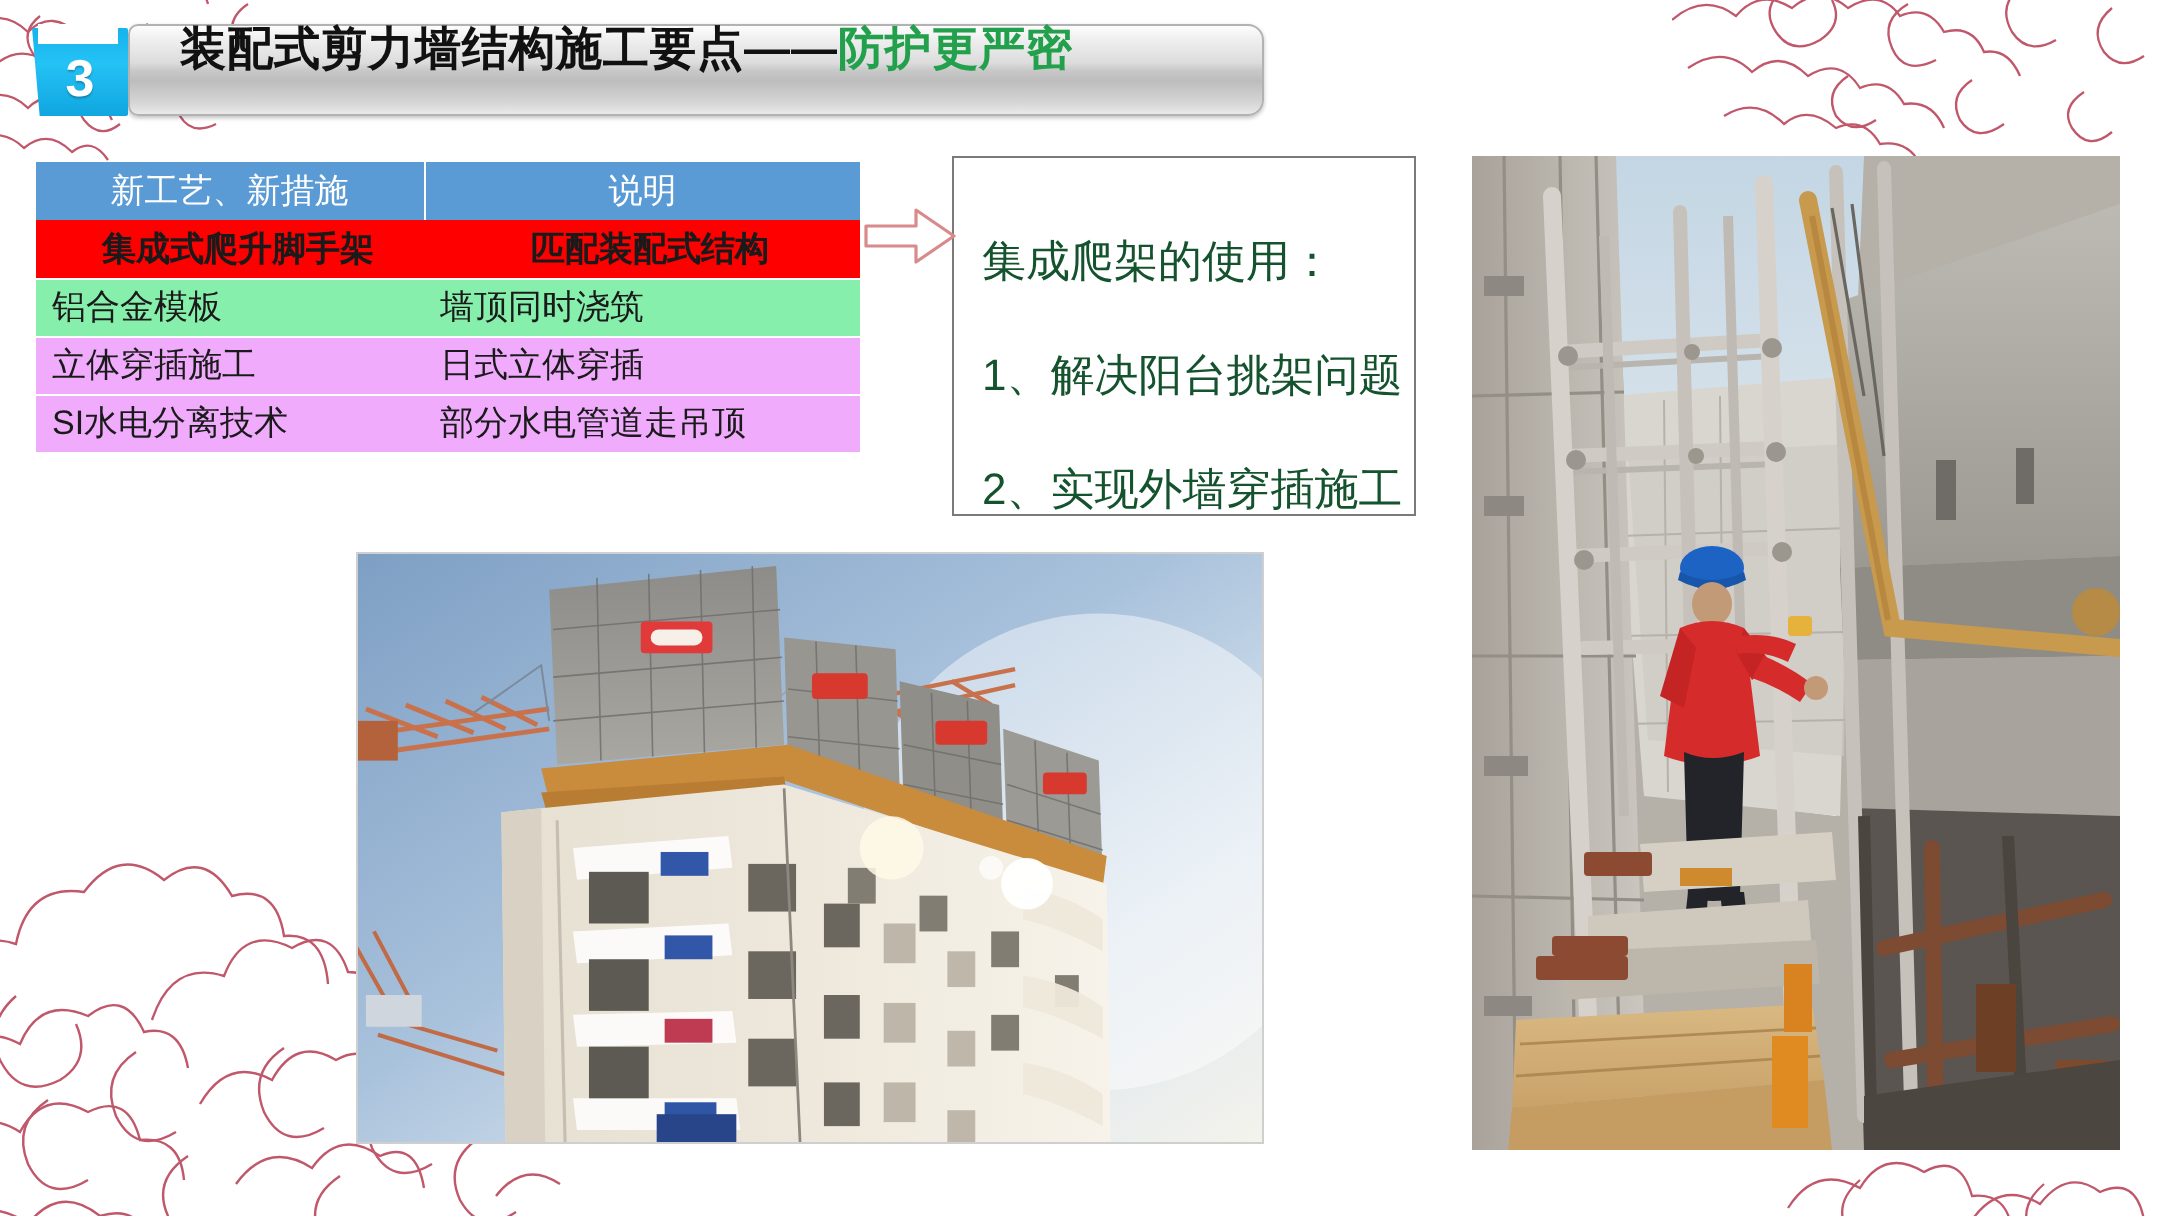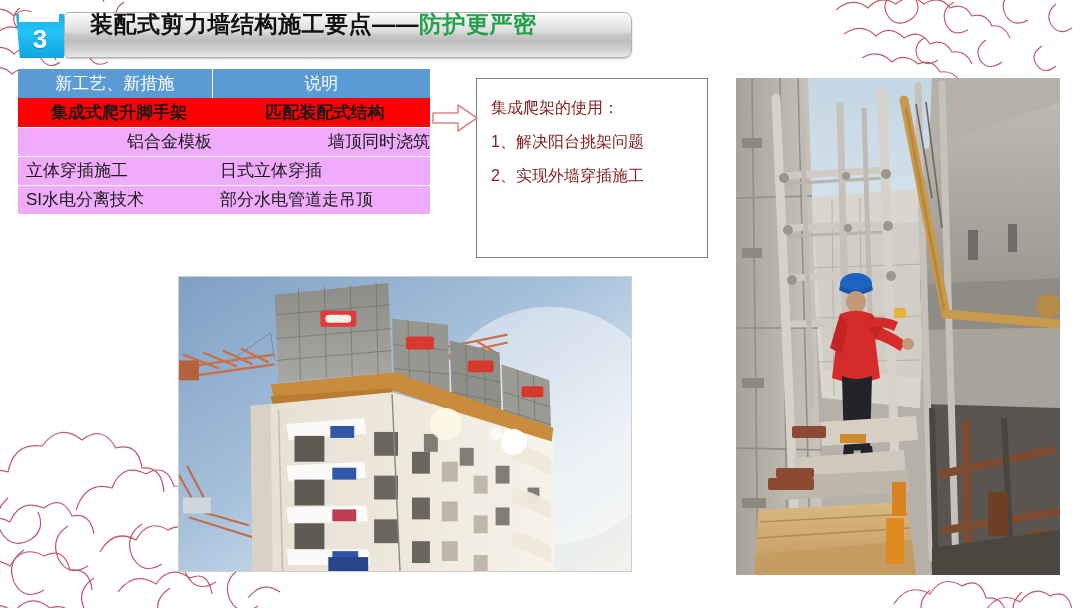--- a/index.html
+++ b/index.html
@@ -103,21 +103,21 @@
     width: 40px;
     height: 10px;
     background: #ffffff;
     z-index: 9;
   }
 
   
   #tech-table {
     position: absolute;
     left: 18px;
-    top: 69px;
+    top: 81px;
     width: 412px;
     z-index: 5;
     border-collapse: collapse;
     table-layout: fixed;
     font-size: 17px;
   }
   #tech-table td, #tech-table th {
     height: 29px;
     padding: 0 0 0 8px;
     box-sizing: border-box;
@@ -130,21 +130,21 @@
   #tech-table thead th {
     background: #5b9bd5;
     color: #ffffff;
     text-align: center;
     padding-left: 0;
     font-weight: normal;
     font-size: 17px;
     border-right: 1px solid #ffffff;
   }
   #tech-table thead th:last-child { border-right: none; }
-  #tech-table tbody tr.row-odd  td { background: #f0abfc; text-align: right; }
+  #tech-table tbody tr.row-odd  td { background: #86efac; }
   #tech-table tbody tr.row-even td { background: #f0abfc; }
   #tech-table tbody tr.row-hl   td {
     background: #fe0000;
     color: #1a1a1a;
     font-weight: bold;
     text-align: center;
   }
   #tech-table tbody td { border-bottom: 1px solid #ffffff; }
   #tech-table col.c1 { width: 194px; }
   #tech-table col.c2 { width: 218px; }
@@ -166,24 +166,25 @@
     top: 78px;
     width: 232px;
     height: 180px;
     background: #ffffff;
     border: 1px solid #7a7a7a;
     box-sizing: border-box;
     z-index: 5;
     padding: 12px 10px 0 14px;
   }
   #callout .line {
-    font-size: 16px;
-    color: #7f1d1d;
+    font-size: 22px;
+    color: #14532d;
     line-height: 34px;
     white-space: nowrap;
+    margin-top: 23px;
   }
 
   
   .photo {
     position: absolute;
     z-index: 4;
     overflow: hidden;
     border: 1px solid #cfcfcf;
     box-sizing: border-box;
     background: #dfe7f0;

